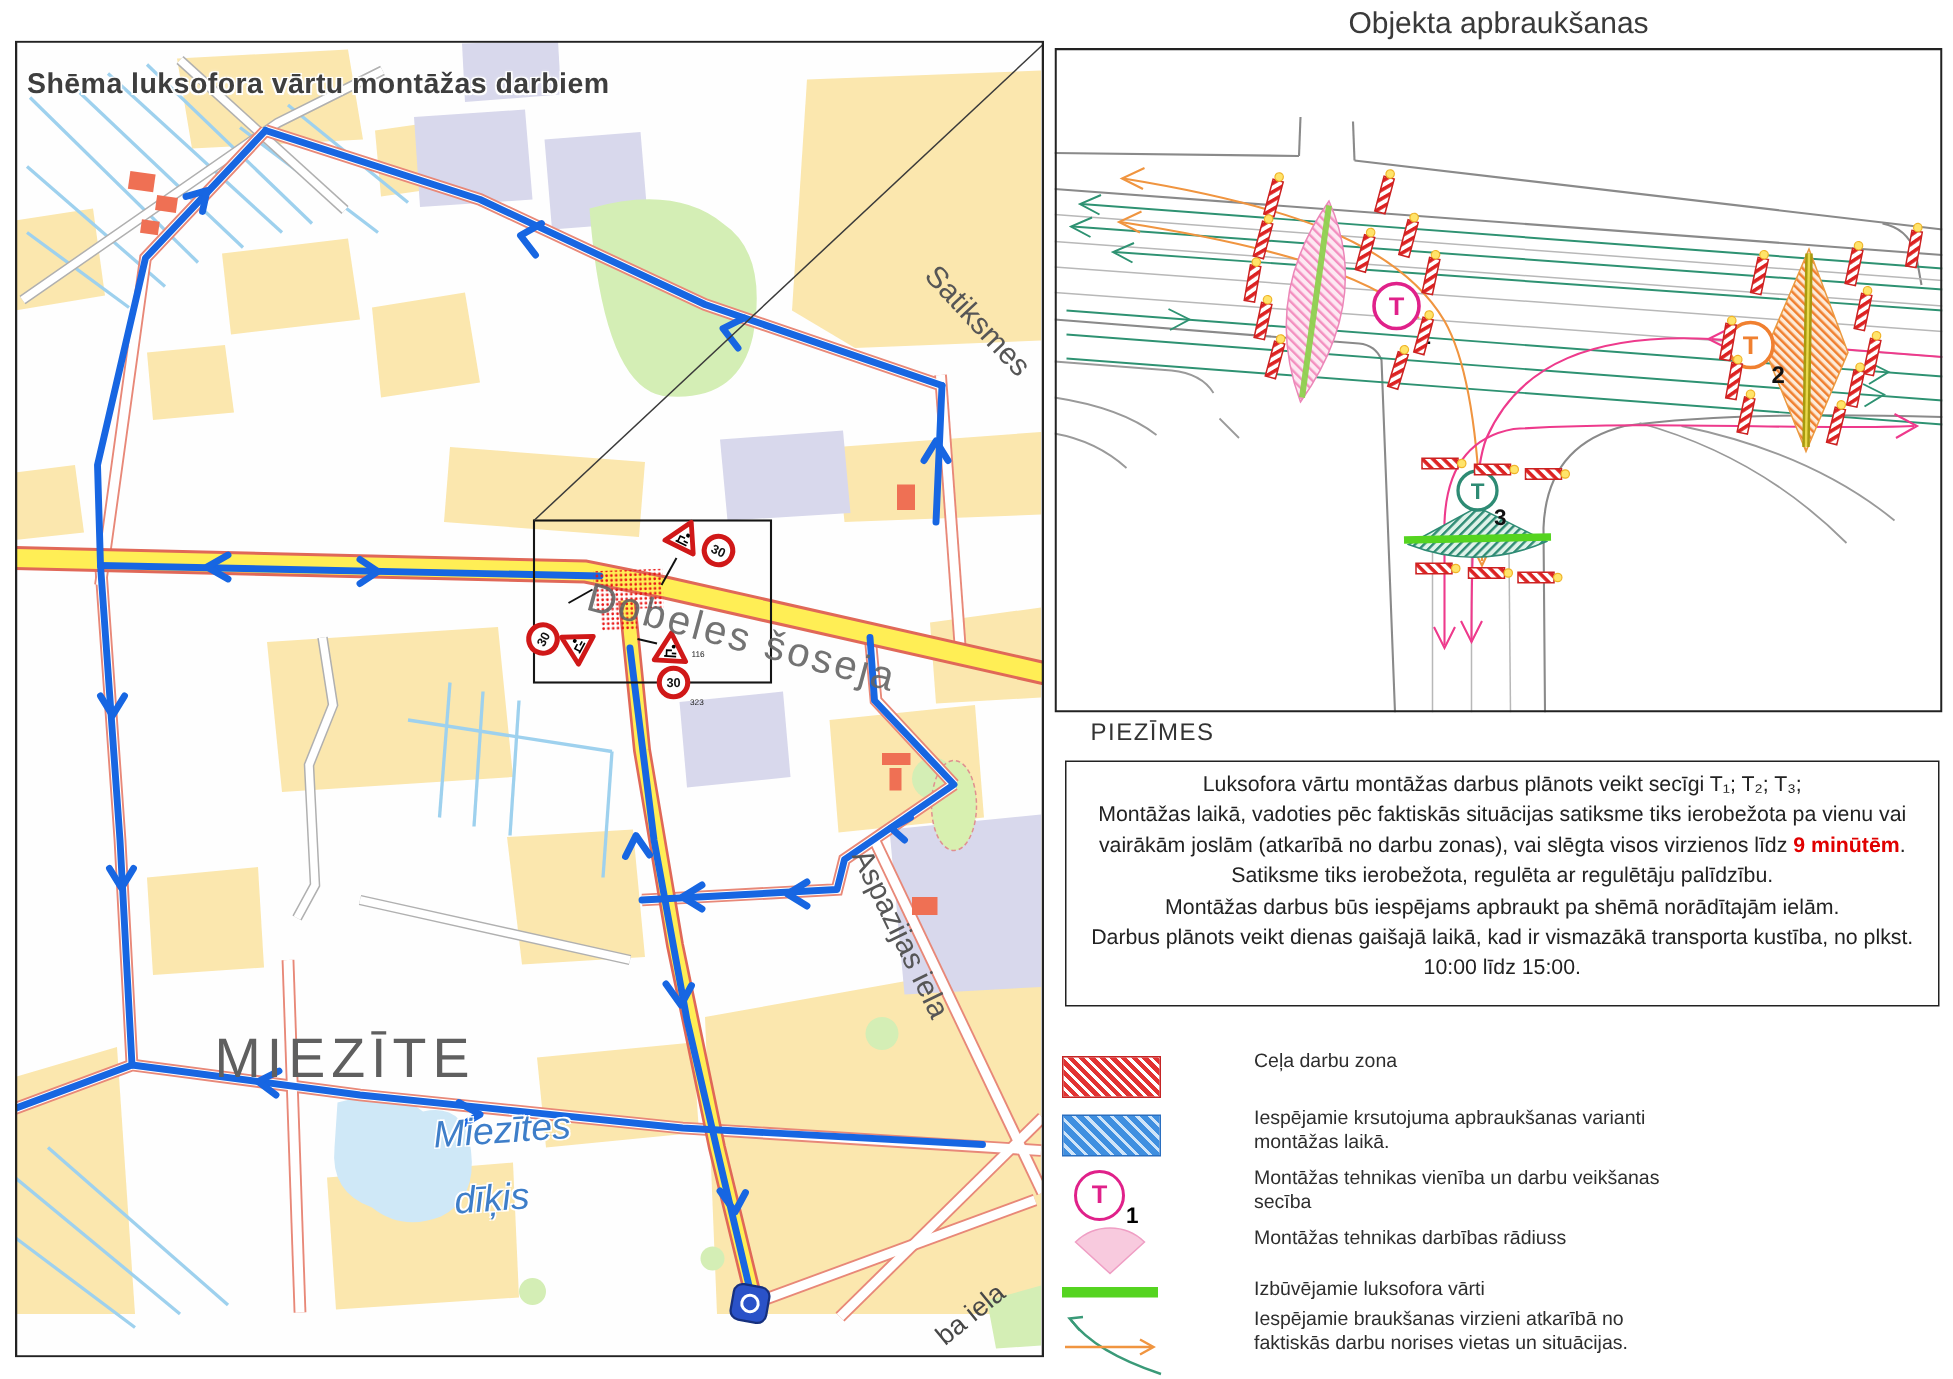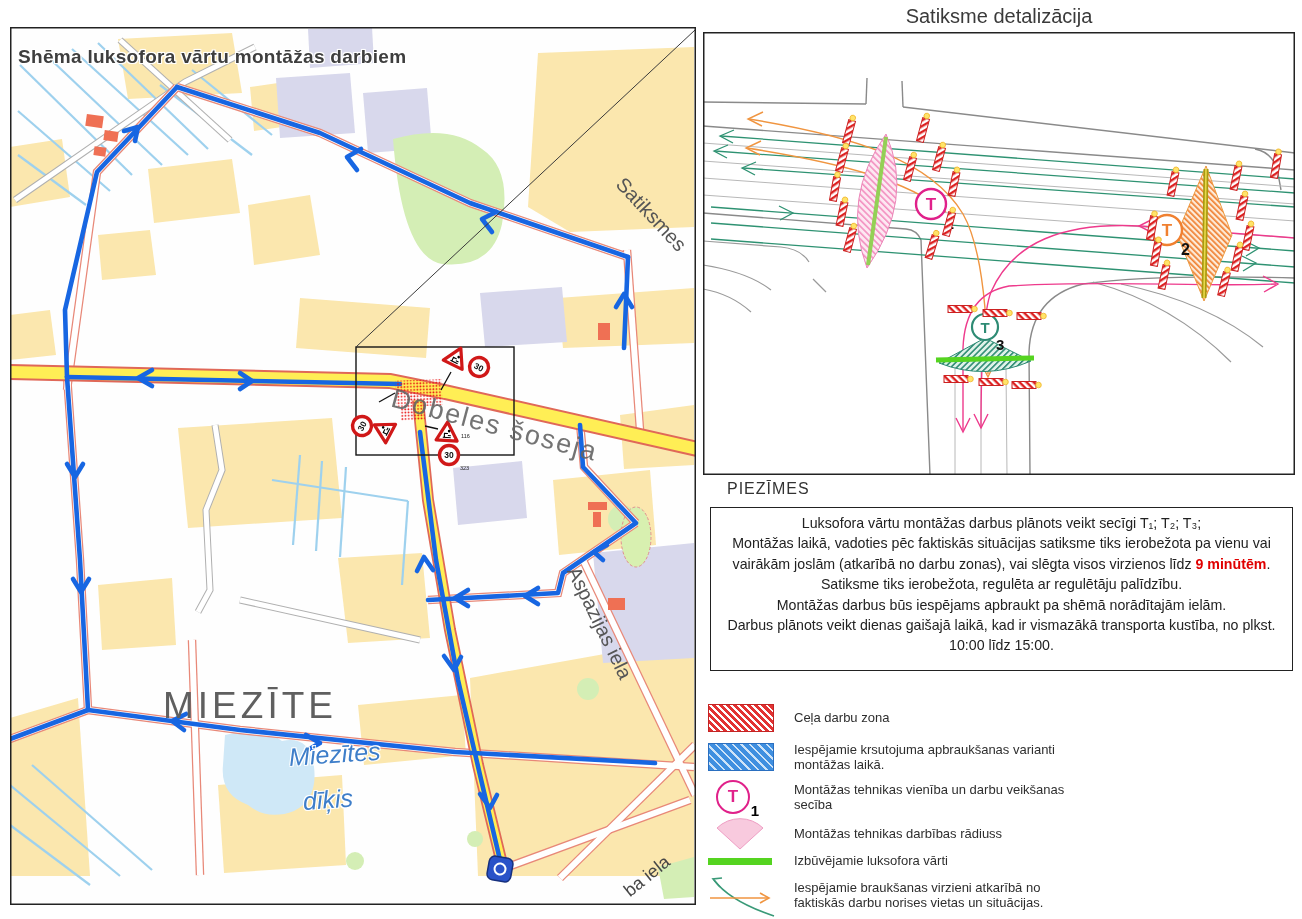--- a/index.html
+++ b/index.html
@@ -4,42 +4,42 @@
 <style>
   html,body{margin:0;padding:0;background:#fff;}
   #sheet{position:relative;width:1302px;height:919px;background:#fff;overflow:hidden;
          font-family:"Liberation Sans","DejaVu Sans",sans-serif;}
   
   #map-panel{position:absolute;left:10px;top:27px;width:686px;height:878px;overflow:hidden;background:#fefefe;}
   #map-panel svg{position:absolute;left:0;top:0;}
   .map-title{position:absolute;left:8px;top:2px;font-size:19px;font-weight:bold;color:#3e3e3e;letter-spacing:.3px;
      text-shadow:1px 1px 0 #fff,-1px 1px 0 #fff,1px -1px 0 #fff,-1px -1px 0 #fff,0 0 3px #fff;white-space:nowrap;margin-top:17px;}
   .lbl{position:absolute;white-space:nowrap;transform-origin:0 0;}
-  .lbl-district{left:133px;top:658px;font-size:37px;color:#5f5f5f;letter-spacing:4px;margin-left:20px;}
+  .lbl-district{left:133px;top:658px;font-size:37px;color:#5f5f5f;letter-spacing:4px;}
   .lbl-pond1{left:278px;top:716px;font-size:25px;font-style:italic;color:#3e7ec9;transform:rotate(-4deg);
      text-shadow:1px 1px 0 #fff,-1px -1px 0 #fff,1px -1px 0 #fff,-1px 1px 0 #fff;}
   .lbl-pond2{left:292px;top:760px;font-size:25px;font-style:italic;color:#3e7ec9;transform:rotate(-4deg);
      text-shadow:1px 1px 0 #fff,-1px -1px 0 #fff,1px -1px 0 #fff,-1px 1px 0 #fff;}
   .lbl-mainroad{left:386px;top:356px;font-size:27px;color:rgba(100,100,100,.9);letter-spacing:2px;transform:rotate(15deg);}
   .lbl-satiksmes{left:618px;top:146px;font-size:20px;color:#565656;transform:rotate(47deg);}
   .lbl-aspazijas{left:573px;top:536px;font-size:20px;color:#565656;transform:rotate(64deg);}
   .lbl-bottomstreet{left:610px;top:858px;font-size:18px;color:#474747;transform:rotate(-39deg);}
   
   .detail-title{position:absolute;left:703px;top:5px;width:592px;text-align:center;font-size:20px;color:#3a3a3a;}
   #detail-panel{position:absolute;left:703px;top:32px;width:592px;height:443px;}
   
   .notes-heading{position:absolute;left:727px;top:480px;font-size:16px;color:#333;letter-spacing:1px;}
   .notes-box{position:absolute;left:710px;top:507px;width:559px;height:152px;border:1.2px solid #222;
      padding:5px 11px;font-size:14.2px;line-height:20.4px;color:#222;}
   .notes-box p{margin:0;text-align:center;}
   .red-note{color:#e00000;font-weight:bold;}
   
   .legend-heading{position:absolute;left:710px;top:681px;width:583px;text-align:center;font-size:15.5px;color:#3a3a3a;letter-spacing:.5px;}
   #legend{position:absolute;left:706px;top:699px;width:594px;}
-  .lrow{display:flex;align-items:center;}
+  .lrow{display:flex;gap:42px;}
   .sym{width:86px;padding-left:2px;flex:0 0 86px;display:flex;align-items:center;}
   .llabel{font-size:13px;line-height:15.5px;color:#2e2e2e;max-width:300px;}
   .sw{width:64px;height:26px;border:1.5px solid;}
   .sw-red{border-color:#c42424;background:repeating-linear-gradient(45deg,#e23333 0 3px,#ffffff 3px 5px);}
   .sw-blue{border-color:#2a6fc0;background:repeating-linear-gradient(45deg,#3f8fe0 0 4px,#cfe4f8 4px 6px);}
   .tmark{position:relative;width:30px;height:30px;border:2.5px solid #e0218a;border-radius:50%;
      display:flex;align-items:center;justify-content:center;color:#e0218a;font-weight:bold;font-size:17px;margin-left:8px;}
   .tmark .t-sub{position:absolute;right:-11px;bottom:-7px;color:#000;font-size:15px;font-weight:bold;}
   .greenbar{width:64px;height:7px;background:#55d420;}
 </style>
@@ -240,21 +240,21 @@
     <div class="map-title">Shēma luksofora vārtu montāžas darbiem</div>
     <span class="lbl lbl-district">MIEZĪTE</span>
     <span class="lbl lbl-pond1">Miezītes</span>
     <span class="lbl lbl-pond2">dīķis</span>
     <span class="lbl lbl-mainroad">Dobeles šoseja</span>
     <span class="lbl lbl-satiksmes">Satiksmes</span>
     <span class="lbl lbl-aspazijas">Aspazijas iela</span>
     <span class="lbl lbl-bottomstreet">ba iela</span>
   </div>
 
-  <div class="detail-title">Satiksme detalizācija</div>
+  <div class="detail-title">Objekta apbraukšanas</div>
 
   <div id="detail-panel">
     <svg width="592" height="443" viewBox="0 0 592 443">
       <defs>
         <pattern id="patBar" width="5" height="5" patternUnits="userSpaceOnUse" patternTransform="rotate(45)">
           <rect width="5" height="5" fill="#fff"></rect>
             <rect width="2.4" height="5" fill="#dd2222"></rect>
         </pattern>
         <pattern id="patPink" width="4.5" height="4.5" patternUnits="userSpaceOnUse" patternTransform="rotate(-45)">
           <rect width="4.5" height="4.5" fill="#fde8f2"></rect>

